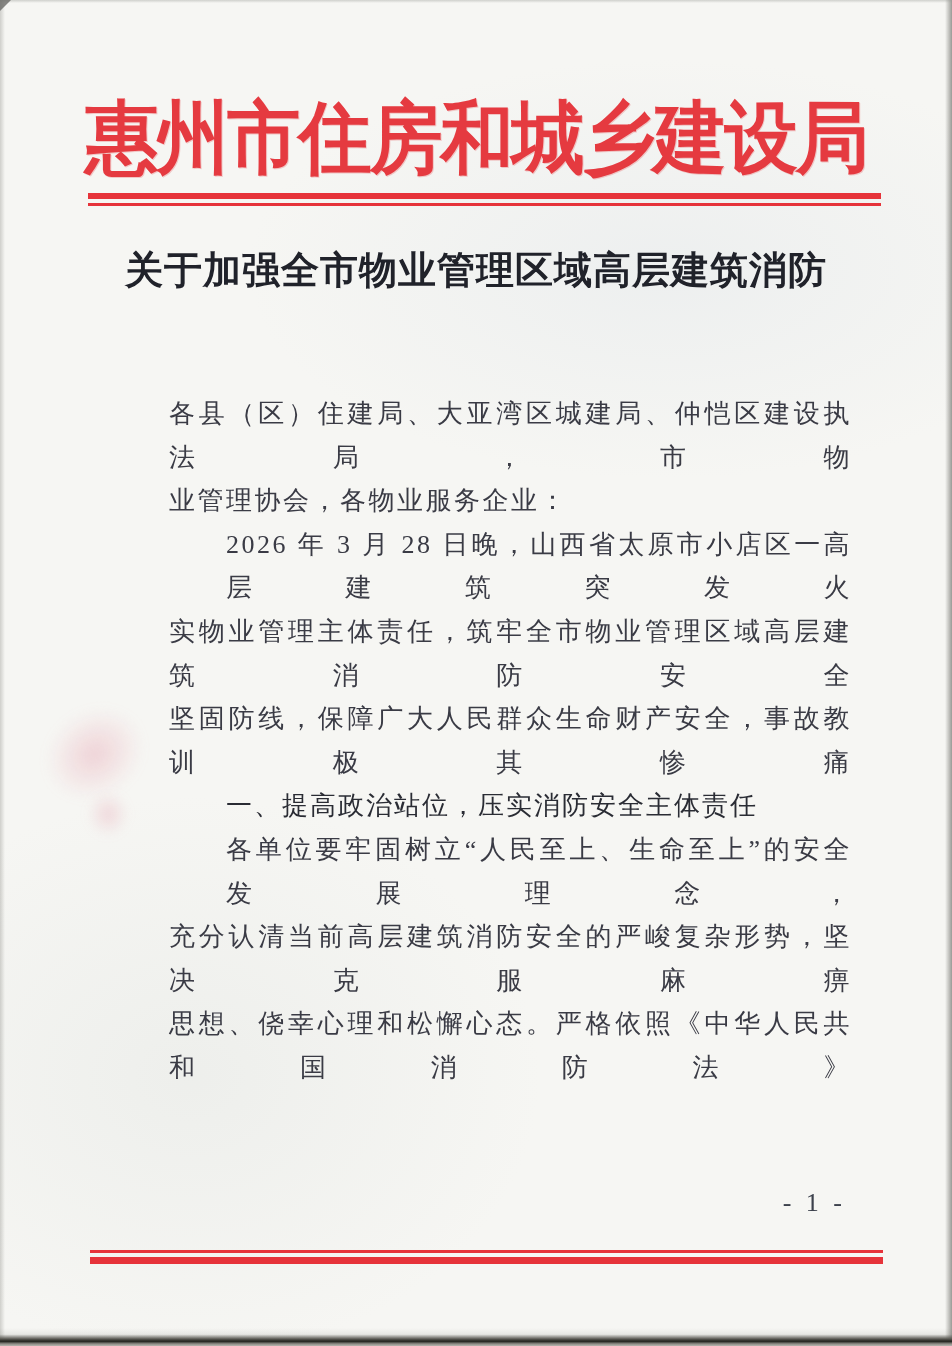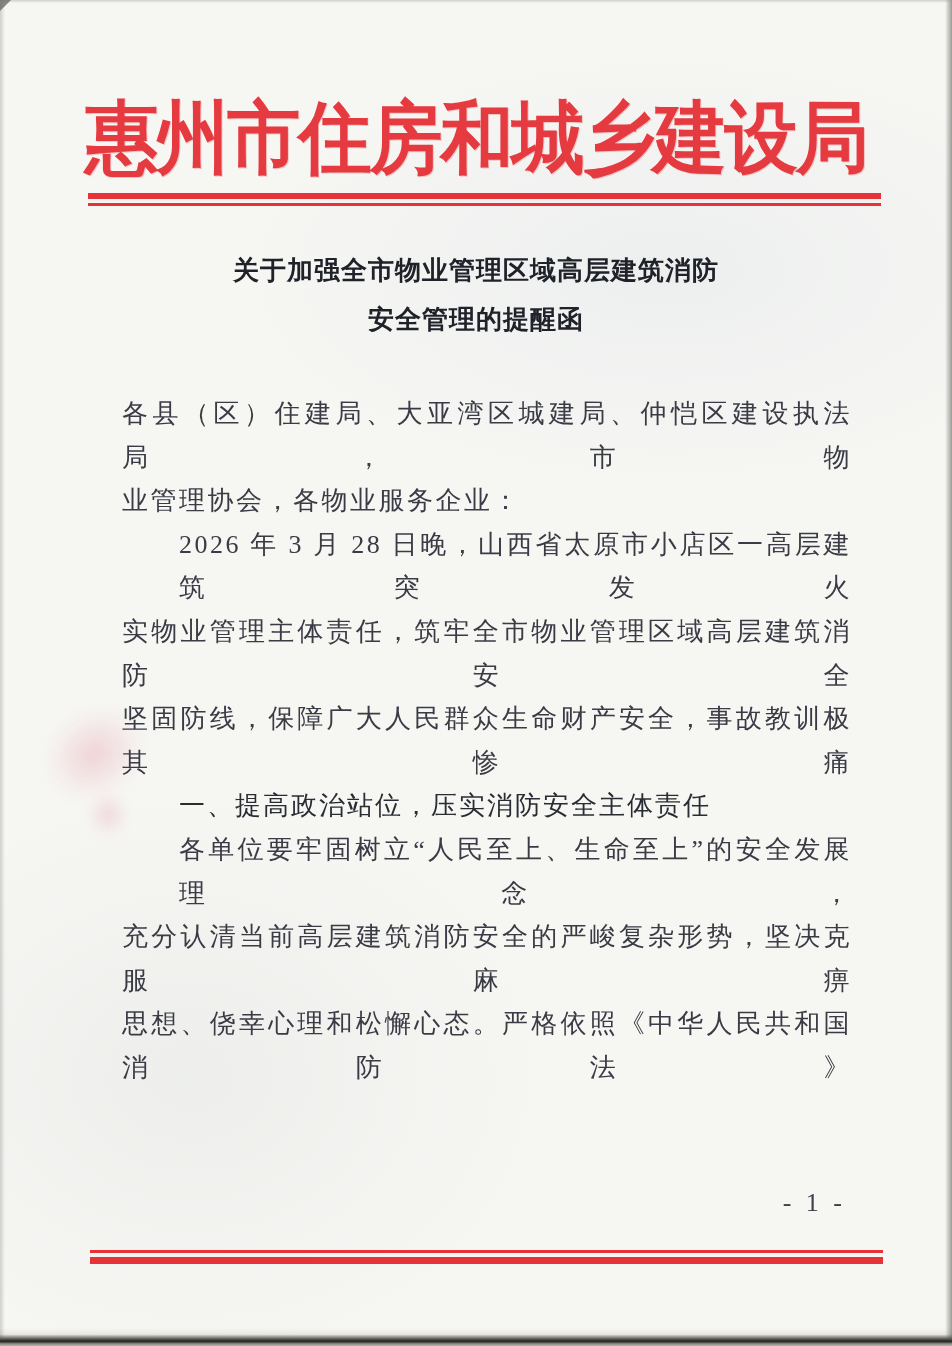--- a/index.html
+++ b/index.html
@@ -42,31 +42,32 @@
     text-shadow:1px 1px 0 rgba(229,58,64,.25);
   }
   .rule{position:absolute;left:88px;width:793px;background:#e6333a;}
   .rule-header-thick{top:193px;height:6px;}
   .rule-header-thin{top:203px;height:3px;}
   .rule-footer-thin{top:1250px;height:3px;left:90px;}
   .rule-footer-thick{top:1257px;height:7px;left:90px;}
   
   .doc-title{
     position:absolute;top:246px;left:0;width:100%;text-align:center;
-    font-size:26px;line-height:49px;font-weight:bold;color:#20222a;
+    font-size:38px;line-height:49px;font-weight:bold;color:#20222a;
     letter-spacing:1px;
   }
   
   .body-block{
     position:absolute;top:392px;left:122px;width:730px;
     font-size:26px;line-height:43.6px;color:#3a3b45;
   }
   .body-line{
     letter-spacing:2.5px;white-space:nowrap;
     text-align:justify;
+    margin-left:47px;
   }
   .body-line.justify{text-align:justify;text-align-last:justify;white-space:normal;
     text-justify:inter-character;}
   .body-line.indent{padding-left:57px;}
   .body-line.heading{
     font-family:"Liberation Sans","DejaVu Sans",sans-serif;
     font-weight:normal;color:#2a2c34;letter-spacing:2px;
   }
   .page-number{
     position:absolute;top:1188px;right:106px;
@@ -81,21 +82,20 @@
 <div class="smudge smudge-1"></div>
 <div class="smudge smudge-2"></div>
 
 <div class="org-name">惠州市住房和城乡建设局</div>
 
 <div class="rule rule-header-thick"></div>
 <div class="rule rule-header-thin"></div>
 
 <div class="doc-title">
   <div>关于加强全市物业管理区域高层建筑消防</div>
-  <div>安全管理的提醒函</div>
 </div>
 
 <div class="body-block">
     <div class="body-line justify">各县（区）住建局、大亚湾区城建局、仲恺区建设执法局，市物</div>
     <div class="body-line">业管理协会，各物业服务企业：</div>
     <div class="body-line indent justify">2026 年 3 月 28 日晚，山西省太原市小店区一高层建筑突发火</div>
     <div class="body-line justify">实物业管理主体责任，筑牢全市物业管理区域高层建筑消防安全</div>
     <div class="body-line justify">坚固防线，保障广大人民群众生命财产安全，事故教训极其惨痛</div>
     <div class="body-line indent heading">一、提高政治站位，压实消防安全主体责任</div>
     <div class="body-line indent justify">各单位要牢固树立“人民至上、生命至上”的安全发展理念，</div>

